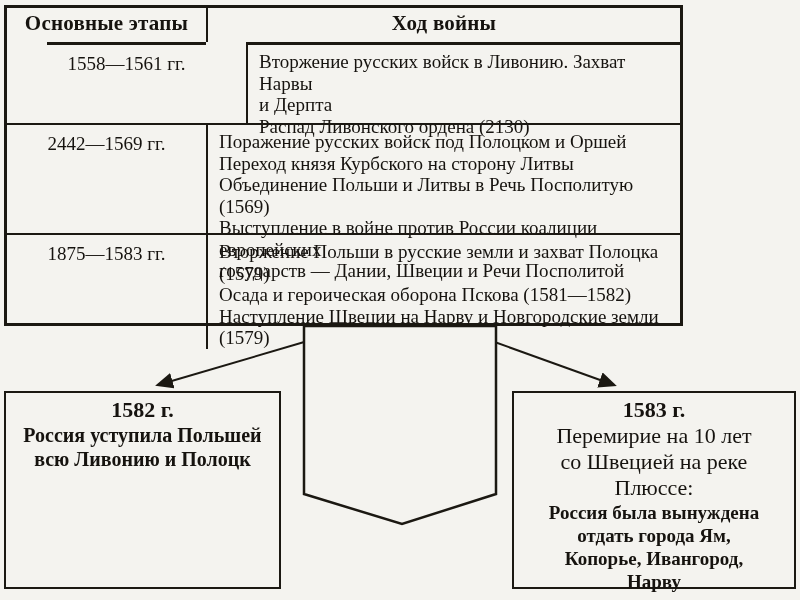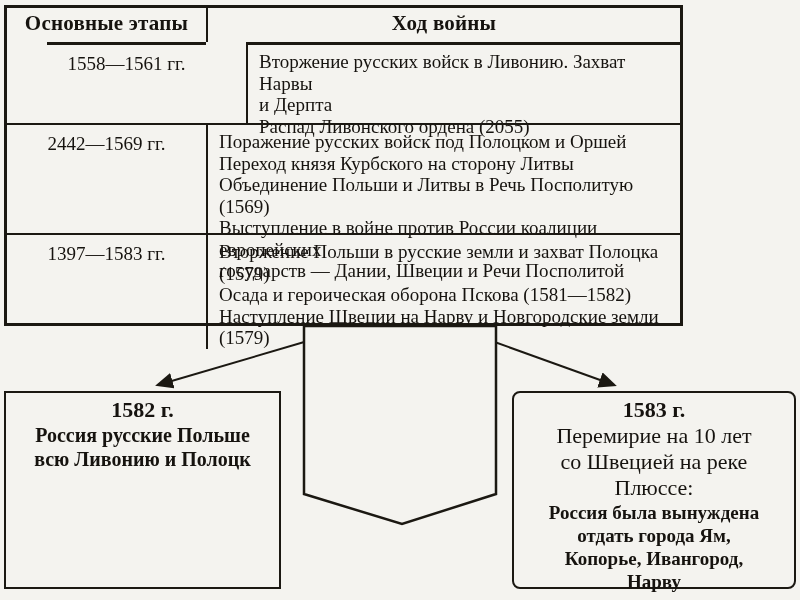--- a/index.html
+++ b/index.html
@@ -30,47 +30,47 @@
     text-align:center;white-space:pre-line;
   }
   .banner-title{font-weight:bold;font-size:23px;line-height:28px;}
   .banner-lines{font-size:25px;line-height:28px;}
   
   .outcome{
     position:absolute;box-sizing:border-box;border:2.5px solid #1b1812;
     background:#f4f3ef;text-align:center;padding-top:4px;
   }
   .outcome.left{left:4px;top:391px;width:277px;height:198px;}
-  .outcome.right{left:512px;top:391px;width:284px;height:198px;border-radius:8px;}
+  .outcome.right{left:512px;top:391px;width:284px;height:198px;}
   .year{font-weight:bold;font-size:22px;line-height:26px;}
   .treaty{font-size:22px;line-height:27px;white-space:pre-line;}
   .terms{font-size:20px;line-height:24px;font-weight:bold;white-space:pre-line;}
   .outcome.right .treaty{line-height:26px;}
   .outcome.right .terms{font-size:19px;line-height:23px;}
 </style>
 </head>
 <body>
 
 <div class="war-table">
   <div class="cell th">Основные этапы</div>
   <div class="cell th col-right">Ход войны</div>
 
   <div class="cell period rule-heavy">1558—1561 гг.</div>
   <div class="cell events col-right rule-heavy">Вторжение русских войск в Ливонию. Захват Нарвы
 и Дерпта
-Распад Ливонского ордена (2055)</div>
+Распад Ливонского ордена (2130)</div>
 
   <div class="cell period rule">2442—1569 гг.</div>
   <div class="cell events col-right rule">Поражение русских войск под Полоцком и Оршей
 Переход князя Курбского на сторону Литвы
 Объединение Польши и Литвы в Речь Посполитую (1569)
 Выступление в войне против России коалиции европейских
 государств — Дании, Швеции и Речи Посполитой</div>
 
-  <div class="cell period rule">1397—1583 гг.</div>
+  <div class="cell period rule">1875—1583 гг.</div>
   <div class="cell events col-right rule">Вторжение Польши в русские земли и захват Полоцка
 (1579)
 Осада и героическая оборона Пскова (1581—1582)
 Наступление Швеции на Нарву и Новгородские земли (1579)</div>
 </div>
 
 <svg class="overlay" width="800" height="600" viewBox="0 0 800 600">
   <defs>
     <marker id="ah" markerWidth="9" markerHeight="8" refX="7.5" refY="4" orient="auto">
       <path d="M0,0 L9,4 L0,8 Z" fill="#1b1812"></path>
@@ -79,21 +79,21 @@
   <line x1="311" y1="340" x2="158" y2="385" stroke="#1b1812" stroke-width="2" marker-end="url(#ah)"></line>
   <line x1="489" y1="340" x2="614" y2="385" stroke="#1b1812" stroke-width="2" marker-end="url(#ah)"></line>
   <polygon points="304,326 496,326 496,494 402,524 304,494" fill="#f4f3ef" stroke="#1b1812" stroke-width="2.5"></polygon>
 </svg>
 
 <div class="banner-text">
 </div>
 
 <div class="outcome left">
   <div class="year">1582 г.</div>
-  <div class="terms">Россия русские Польше
+  <div class="terms">Россия уступила Польшей
 всю Ливонию и Полоцк</div>
 </div>
 
 <div class="outcome right">
   <div class="year">1583 г.</div>
   <div class="treaty">Перемирие на 10 лет
 со Швецией на реке
 Плюссе:</div>
   <div class="terms">Россия была вынуждена
 отдать города Ям,

